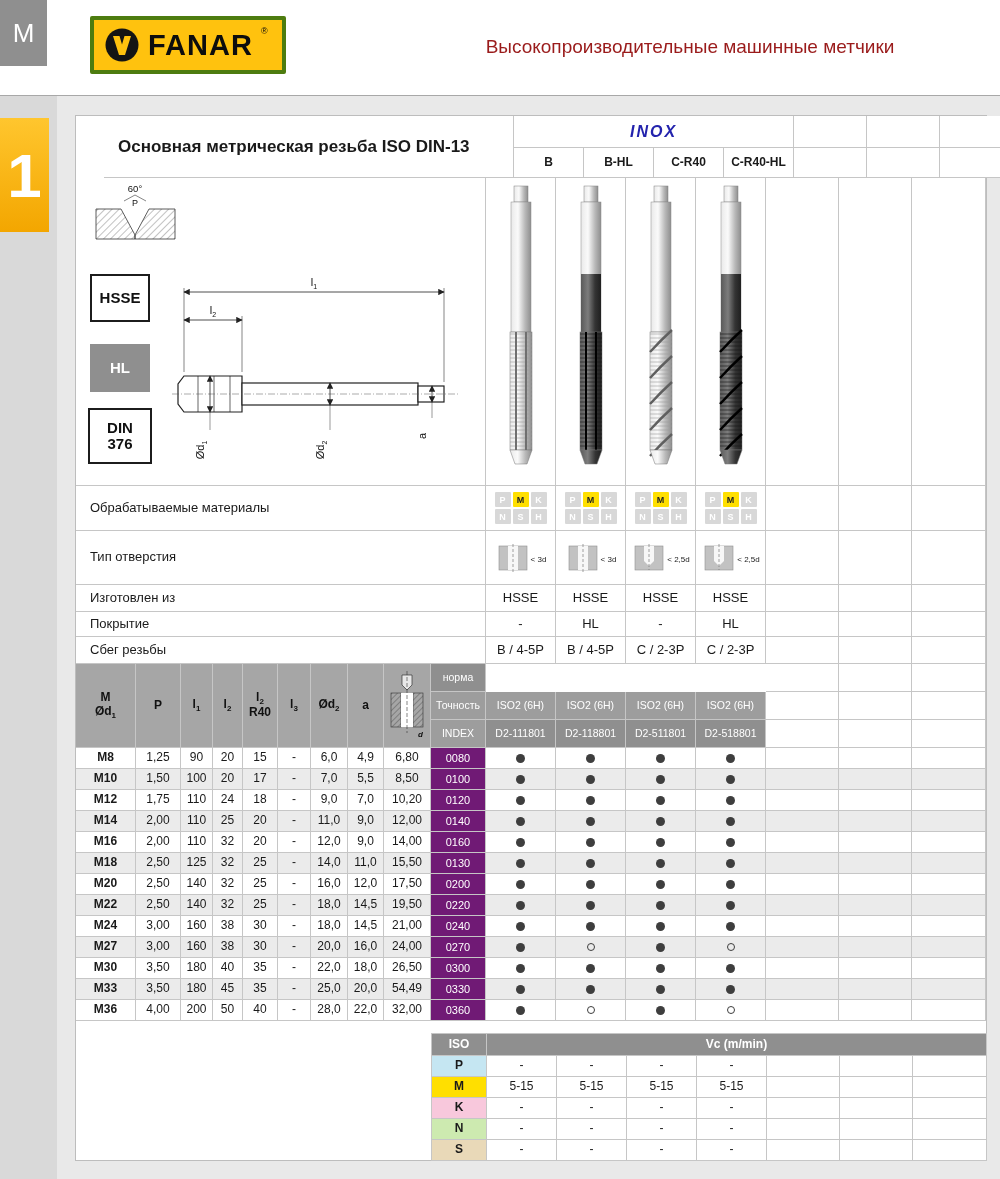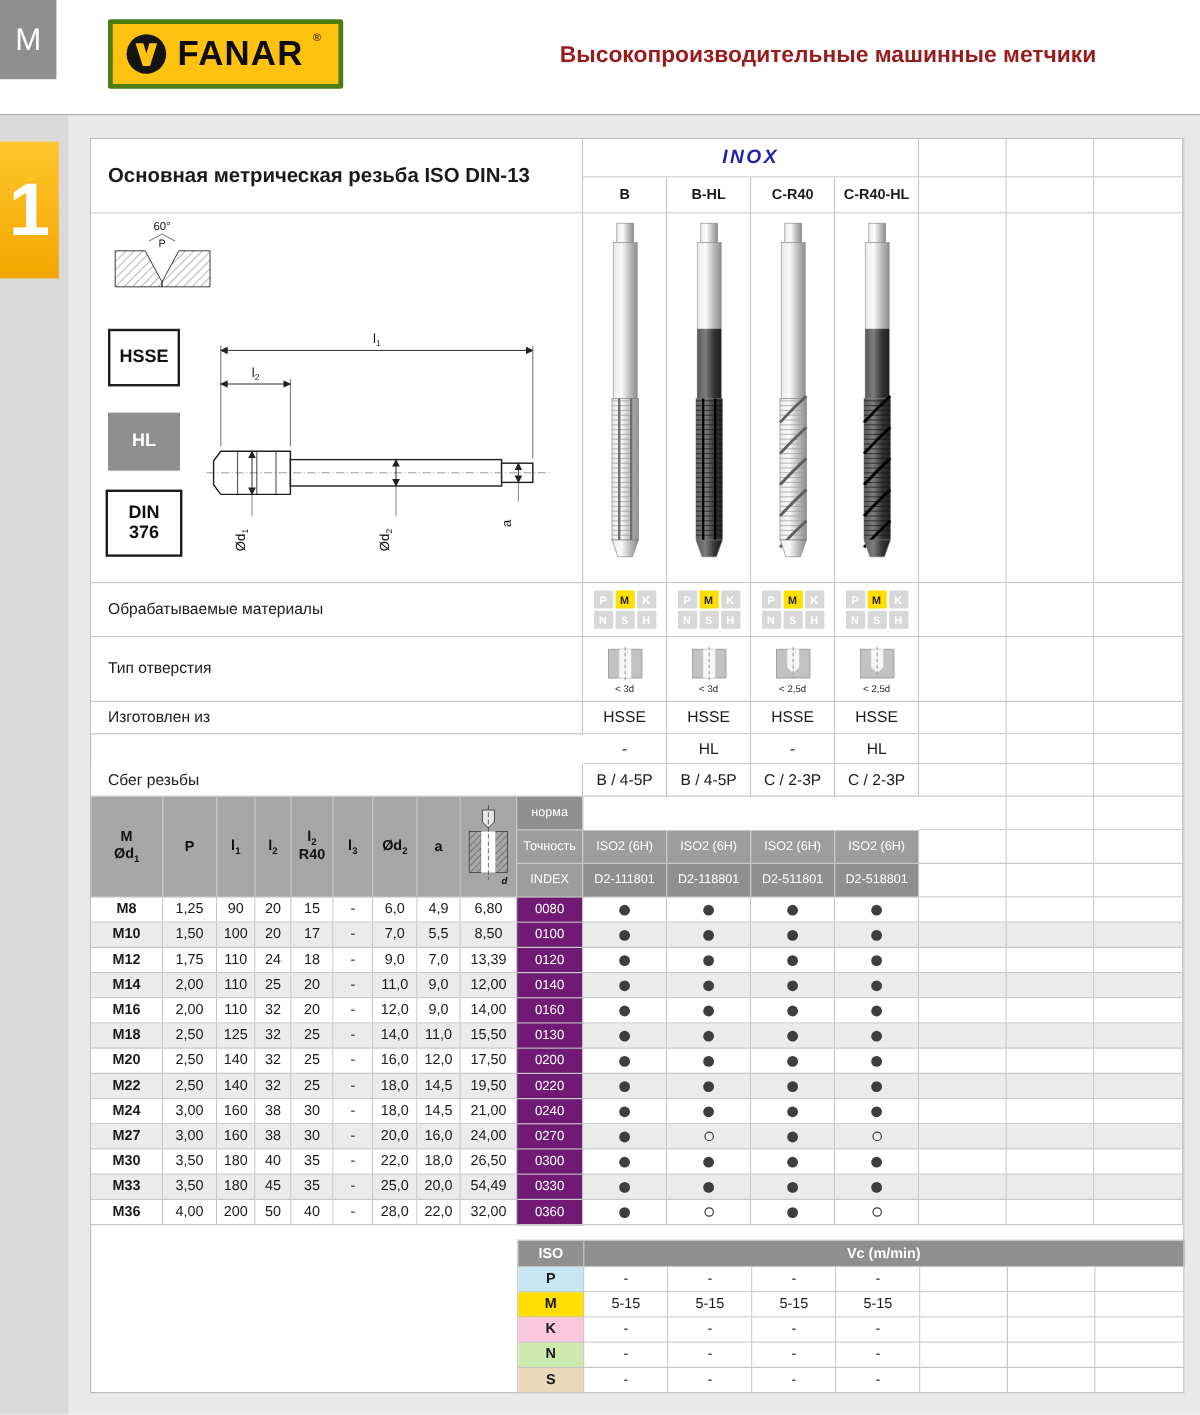--- a/index.html
+++ b/index.html
@@ -9,31 +9,31 @@
   .topbar{position:absolute;left:0;top:0;width:1000px;height:95px;background:#fff;
           border-bottom:1px solid #a8a8a8;}
   .m-box{position:absolute;left:0;top:0;width:47px;height:66px;background:#8f8f8f;color:#fff;
          font-size:26px;display:flex;align-items:center;justify-content:center;}
   .logo-box{position:absolute;left:90px;top:16px;width:196px;height:58px;background:#ffc20e;
             border:4px solid #4d7c0f;border-radius:2px;display:flex;align-items:center;
             padding-left:10px;box-sizing:border-box;gap:8px;}
   .logo-text{font-size:29px;font-weight:bold;letter-spacing:1px;color:#0d0d0d;}
   .logo-reg{font-size:9px;align-self:flex-start;margin-top:6px;color:#0d0d0d;}
   .page-title{position:absolute;left:400px;right:20px;top:36px;margin:0;text-align:center;
-              font-size:19px;font-weight:bold;color:#9a1b1b;}
+              font-size:19px;font-weight:normal;color:#9a1b1b;}
   .left-strip{position:absolute;left:0;top:96px;width:57px;height:1083px;background:#d9d9d9;}
   .num-box{position:absolute;left:0;top:118px;width:49px;height:114px;
            background:linear-gradient(180deg,#ffc62e,#f3a600);color:#fff;font-size:62px;
            font-weight:bold;display:flex;align-items:center;justify-content:center;}
   
   .content{position:absolute;left:75px;top:115px;width:910px;height:1044px;background:#fff;
            border:1px solid #bdbdbd;}
   .grid17{display:grid;
     grid-template-columns:60px 45px 32px 30px 35px 33px 37px 36px 47px 55px 70px 70px 70px 70px 73px 73px 74px;}
-  #bandTop{grid-template-rows:32px 30px;}
+  #bandTop{grid-template-rows:32px 30px;margin-left:28px;}
   #bandImages{grid-template-rows:308px;}
   #tblHeader{grid-template-rows:28px 28px 28px;}
   #tblBody{grid-auto-rows:21px;}
   .c{border-right:1px solid #c6c6c6;border-bottom:1px solid #c6c6c6;background:#fff;
      display:flex;align-items:center;justify-content:center;font-size:12px;box-sizing:border-box;
      overflow:hidden;}
   .c .inner{text-align:center;line-height:1.15;}
   .c sub{font-size:8px;}
   .lab{justify-content:flex-start;padding-left:14px;font-size:13px;}
   .heading{font-size:17px;font-weight:bold;}
@@ -48,21 +48,21 @@
   .badge.gray{background:#8f8f8f;color:#fff;border:2px solid #8f8f8f;}
   #badgeHSSE{left:14px;top:96px;width:56px;height:44px;}
   #badgeHL{left:14px;top:166px;width:56px;height:44px;}
   #badgeDIN{left:12px;top:230px;width:60px;height:52px;}
   #profileIcon{position:absolute;left:12px;top:5px;}
   #dimDrawing{position:absolute;left:88px;top:76px;}
   .mat-grid{display:grid;grid-template-columns:repeat(3,16px);gap:2px;justify-content:center;}
   .mat-cell{height:15px;background:#d8d8d8;color:#fff;font-size:9px;font-weight:bold;
             display:flex;align-items:center;justify-content:center;border-radius:1px;}
   .mat-cell.hl{background:#ffdf00;color:#222;}
-  .holecell{flex-direction:column;padding-top:3px;}
+  .holecell{flex-direction:row;padding-top:3px;}
   .holecap{font-size:8px;color:#222;margin-top:1px;}
   .specval{font-size:13px;}
   .hgray{background:#a6a6a6;color:#111;font-weight:bold;font-size:12px;}
   .hdark{background:#8f8f8f;color:#fff;font-size:11.5px;}
   .hmid{background:#9d9d9d;color:#fff;font-size:11.5px;}
   .small{font-size:10.5px;}
   .bold{font-weight:bold;}
   .idx{background:#701a75;color:#fff;font-size:11px;}
   .alt{background:#ebebeb;}
   .dot{width:9px;height:9px;border-radius:50%;background:#3e3e3e;display:inline-block;}
@@ -500,20 +500,23 @@
             <span class="inner">HSSE</span>
           </div>
           <div class="c specval" style="grid-column: 14;">
             <span class="inner">HSSE</span>
           </div>
           <div class="c" style="grid-column: 15;"></div>
           <div class="c" style="grid-column: 16;"></div>
           <div class="c" style="grid-column: 17;"></div>
         </div>
         <div class="grid17" style="grid-template-rows: 25px;">
+          <div class="c lab" style="grid-column: 1 / 11;">
+            <span class="inner">Покрытие</span>
+          </div>
           <div class="c specval" style="grid-column: 11;">
             <span class="inner">-</span>
           </div>
           <div class="c specval" style="grid-column: 12;">
             <span class="inner">HL</span>
           </div>
           <div class="c specval" style="grid-column: 13;">
             <span class="inner">-</span>
           </div>
           <div class="c specval" style="grid-column: 14;">
@@ -737,21 +740,21 @@
         <div class="c">
           <span class="inner">-</span>
         </div>
         <div class="c">
           <span class="inner">9,0</span>
         </div>
         <div class="c">
           <span class="inner">7,0</span>
         </div>
         <div class="c">
-          <span class="inner">13,39</span>
+          <span class="inner">10,20</span>
         </div>
         <div class="c idx">
           <span class="inner">0120</span>
         </div>
         <div class="c">
           <span class="dot"></span>
         </div>
         <div class="c">
           <span class="dot"></span>
         </div>

